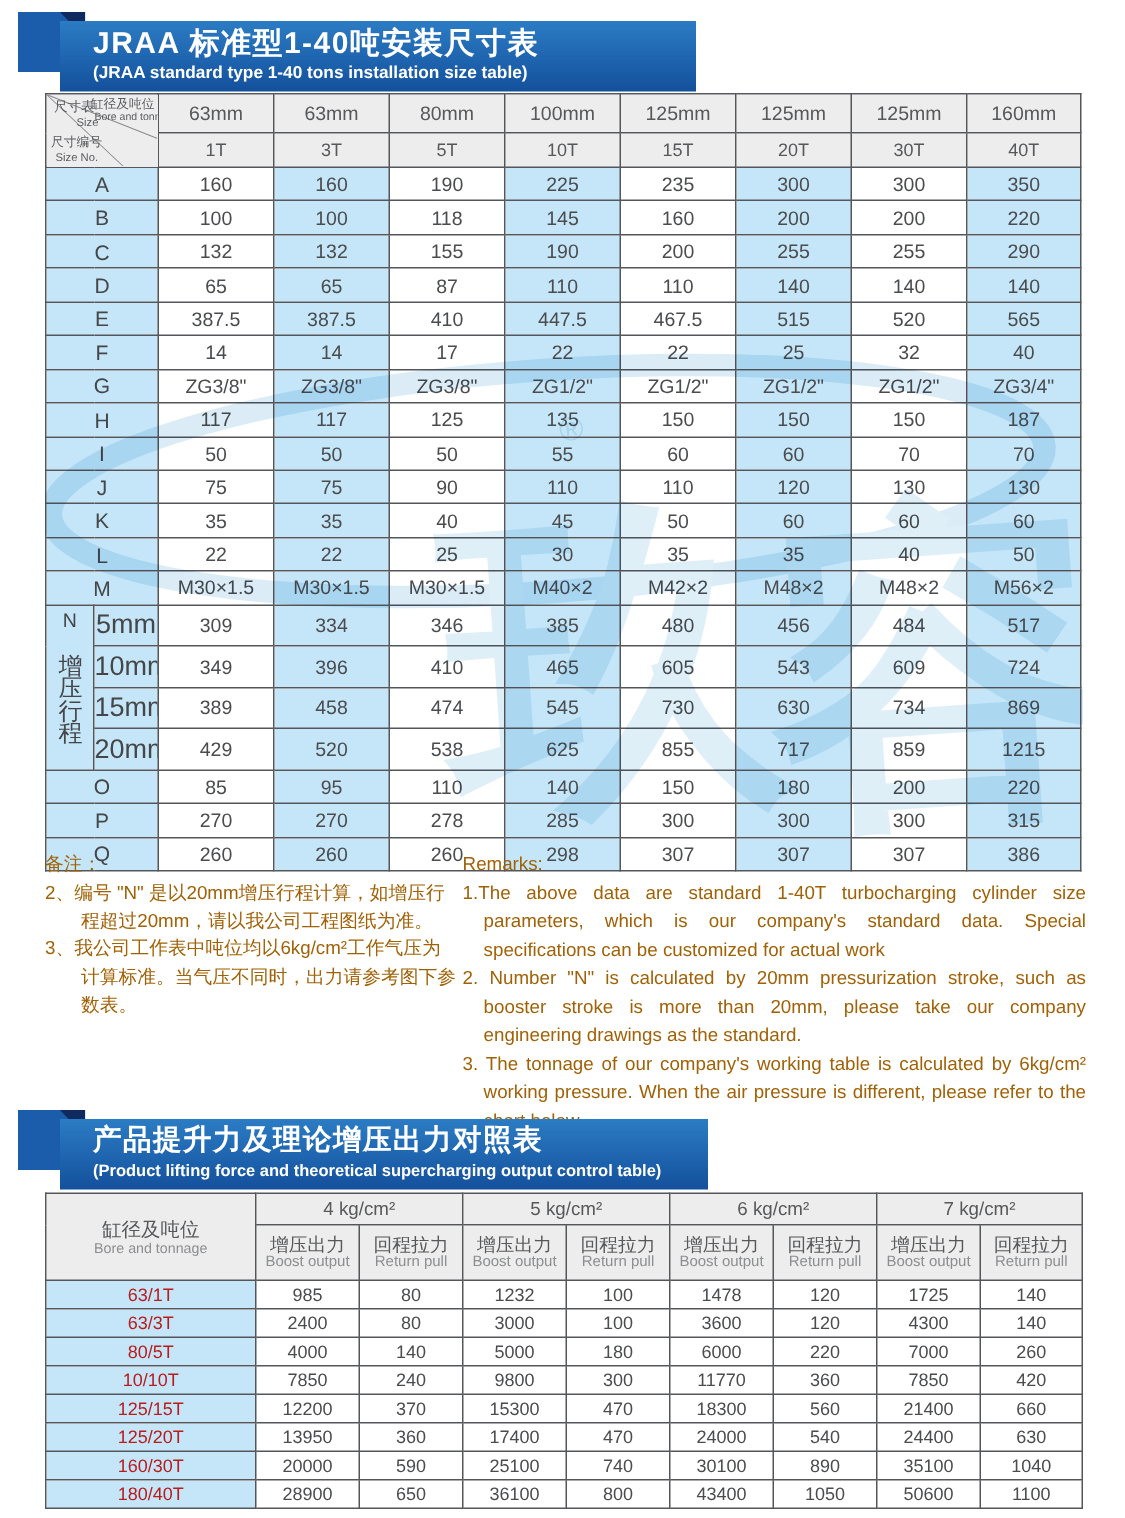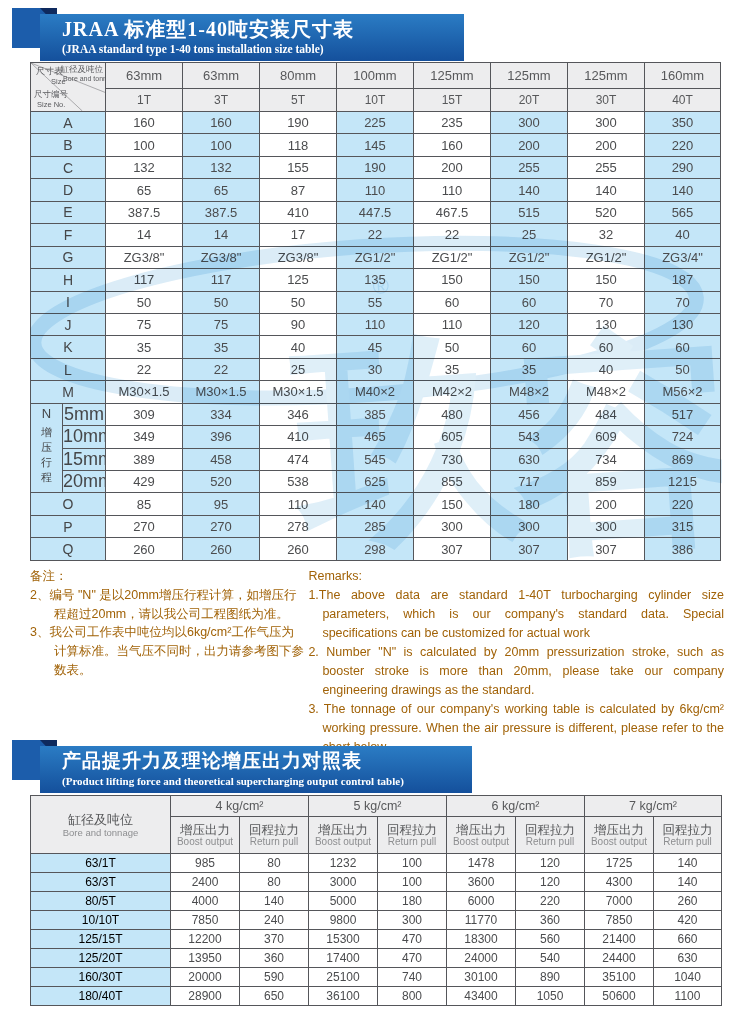--- a/index.html
+++ b/index.html
@@ -7,41 +7,41 @@
   body{font-family:"Liberation Sans",sans-serif}
   .page{position:relative;width:750px;height:1012px;background:#fff;overflow:hidden}
 
   
   .banner{position:absolute;left:0;width:750px;height:64px}
   .sq{position:absolute;left:12px;top:0;width:40px;height:40px;background:#1c5dab}
   .tri{position:absolute;left:40px;top:0;width:17px;height:18px;background:#0e2a5e;
        clip-path:polygon(0 0,100% 0,100% 100%)}
   .brect{position:absolute;left:40px;top:6px;width:424px;height:47px;
          background:linear-gradient(180deg,#2b7cc4 0%,#14509c 100%);
-         color:#fff;padding:2px 0 0 22px;font-family:Liberation Serif, serif}
+         color:#fff;padding:2px 0 0 22px;font-family:Liberation Sans, sans-serif}
   .brect.wide{width:432px}
   .btitle{font-size:20px;font-weight:bold;letter-spacing:1px;line-height:26px;white-space:nowrap}
   .bsub{font-size:11.5px;font-weight:bold;line-height:14px;white-space:nowrap}
   .bsub.small{font-size:11px}
 
   
   table{border-collapse:collapse;table-layout:fixed;position:absolute;left:30px;background:#fff}
   td{border:1px solid #55565a;text-align:center;vertical-align:middle;color:#4b4c4e;overflow:hidden}
   .t1{top:62px;width:691px;font-size:13px}
   .t1 thead td{background:#ededee;color:#57585a}
   .t1 thead tr.r1{height:26px;font-size:13px}
   .t1 thead tr.r2{height:23px;font-size:12px}
   .t1 tbody tr{height:22.45px}
   .cell-b{background:#c4e6f8}
   .cell-w{background:#fff}
   .lbl{background:#c4e6f8;font-size:14px;color:#454648}
   .sublbl{font-size:18px}
   .ncell{vertical-align:top;padding-top:3px}
   .nletter{font-size:13px;line-height:14px}
-  .nvert{width:15px;margin:4px auto;word-break:break-all;line-height:15px;font-size:11px}
+  .nvert{width:15px;margin:16px auto;word-break:break-all;line-height:15px;font-size:16px}
 
   
   .corner{position:relative;background:#ededee;padding:0}
   .corner svg{position:absolute;left:0;top:0;width:100%;height:100%}
   .corner span{position:absolute;line-height:1.05;color:#5a5b5e;white-space:nowrap}
   .c-mid-cn{left:5px;top:4px;font-size:9px}
   .c-mid-en{left:20px;top:15px;font-size:7.5px;color:#8a8b8d}
   .c-tr-cn{right:2px;top:2px;font-size:8.5px}
   .c-tr-en{right:2px;top:12px;font-size:7px;color:#8a8b8d;white-space:normal;width:40px;text-align:right}
   .c-bl-cn{left:3px;bottom:12px;font-size:8.5px}
@@ -59,21 +59,21 @@
   .notes-en .note-item{padding-left:14px;text-indent:-14px}
 
   
   .t2{top:795px;width:691px;font-size:12px}
   .t2 thead td{background:#ededee;color:#57585a}
   .t2 thead tr.r1{height:21px;font-size:12.5px}
   .t2 thead tr.r2{height:37px}
   .t2 tbody tr{height:19px}
   .t2 .sub-cn{font-size:12.5px;line-height:13px}
   .t2 .sub-en{font-size:10px;color:#8d8e90;line-height:10px}
-  .lbl2{background:#c4e6f8;color:#000000}
+  .lbl2{background:#c4e6f8;color:#b91c1c}
   .bt-first .cn{font-size:13px;line-height:15px}
   .bt-first .en{font-size:9.5px;color:#8d8e90;line-height:11px}
 </style>
 </head>
 <body>
 
 <div class="page">
 
   <div class="banner" style="top:8px">
     <div class="sq"></div>

